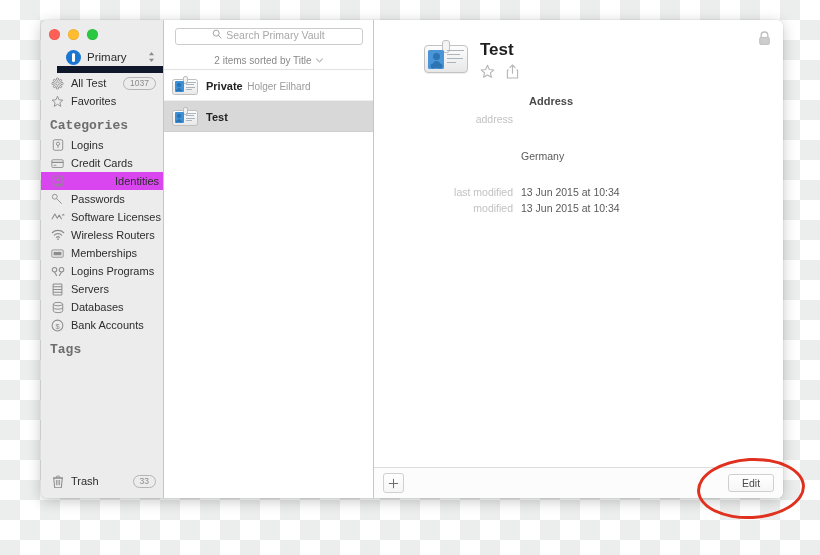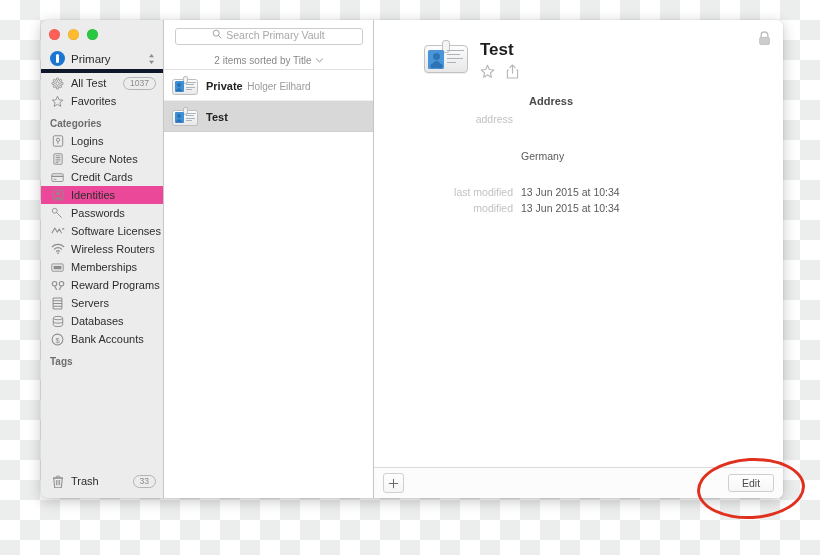--- a/index.html
+++ b/index.html
@@ -53,26 +53,26 @@
     width: 11px; height: 11px;
     border-radius: 50%;
     display: block;
   }
   .tl.red    { background: #fe5f57; box-shadow: inset 0 0 0 0.5px rgba(0,0,0,0.10); }
   .tl.yellow { background: #febc2e; box-shadow: inset 0 0 0 0.5px rgba(0,0,0,0.10); }
   .tl.green  { background: #28c840; box-shadow: inset 0 0 0 0.5px rgba(0,0,0,0.10); }
 
   #vault-selector {
     position: absolute;
-    top: 28px; left: 0; right: 0;
+    top: 28px; left: 16px; right: 0;
     height: 25px;
     display: flex;
     align-items: center;
     padding: 0 8px 0 9px;
-    border-bottom: 4px solid #0f172a;
+    border-bottom: 7px solid #0f172a;
     box-sizing: border-box;
   }
   #vault-selector .vault-name {
     font-size: 11.5px;
     color: #2b2b2b;
     margin-left: 6px;
     flex: 1;
   }
   .vault-badge {
     width: 15px; height: 15px;
@@ -103,43 +103,44 @@
   }
   .nav-row {
     height: 18px;
     display: flex;
     align-items: center;
     padding-left: 9px;
     box-sizing: border-box;
     font-size: 11px;
     color: #2c2c2c;
   }
-  .nav-row.selected { background: #ec4899; }
+  .nav-row.selected { background: #d946ef; gap: 44px; }
   .nav-row .ic {
     width: 15px; flex: 0 0 15px;
     display: flex; align-items: center; justify-content: center;
     margin-right: 6px;
     color: #808080;
   }
   .nav-row .lbl { flex: 1; white-space: nowrap; overflow: hidden; }
   .count-pill {
     font-size: 8.5px;
     color: #8a8a8a;
     border: 1px solid #b4b4b4;
     border-radius: 7px;
     padding: 0px 6px;
     margin-right: 7px;
     line-height: 11px;
     background: transparent;
   }
   .section-head {
-    font-size: 10px;
+    font-size: 13px;
     font-weight: bold;
     color: #6d6d6d;
     padding: 8px 0 3px 9px;
+    font-family: Liberation Mono, monospace;
   }
 
   #trash-row {
     position: absolute;
     left: 0; right: 0; bottom: 8px;
     height: 18px;
     display: flex;
     align-items: center;
     padding-left: 9px;
     box-sizing: border-box;
@@ -503,35 +504,20 @@
         <span class="ic">
           <svg width="12" height="12" viewBox="0 0 14 14" aria-hidden="true">
             <rect x="1.5" y="0.9" width="11" height="12.2" rx="1.6" fill="none" stroke="#8c8c8c" stroke-width="1.1"></rect>
             <circle cx="7" cy="5.6" r="1.9" fill="none" stroke="#8c8c8c" stroke-width="1.1"></circle>
             <path d="M7 7.3 v3.1" stroke="#8c8c8c" stroke-width="1.1"></path>
           </svg>
         </span>
         <span class="lbl">Logins</span>
       </div>
 
-      <div class="nav-row">
-        <span class="ic">
-          <svg width="12" height="12" viewBox="0 0 14 14" aria-hidden="true">
-            <rect x="2.2" y="0.9" width="9.6" height="12.2" rx="1" fill="none" stroke="#8c8c8c" stroke-width="1.1"></rect>
-            <g stroke="#8c8c8c" stroke-width="1">
-              <path d="M4.2 3.3 h5.6"></path>
-                <path d="M4.2 5.3 h5.6"></path>
-              <path d="M4.2 7.3 h5.6"></path>
-                <path d="M4.2 9.3 h5.6"></path>
-              <path d="M4.2 11.1 h3.2"></path>
-            </g>
-          </svg>
-        </span>
-        <span class="lbl">Secure Notes</span>
-      </div>
 
       <div class="nav-row">
         <span class="ic">
           <svg width="13" height="13" viewBox="0 0 16 14" aria-hidden="true">
             <rect x="1" y="2.4" width="14" height="9.5" rx="1.4" fill="none" stroke="#8c8c8c" stroke-width="1.1"></rect>
             <path d="M1 5.6 h14" stroke="#8c8c8c" stroke-width="1.6"></path>
             <path d="M3.2 9.2 h3.4" stroke="#8c8c8c" stroke-width="1.1"></path>
           </svg>
         </span>
         <span class="lbl">Credit Cards</span>
@@ -599,21 +585,21 @@
         <span class="ic">
           <svg width="14" height="11" viewBox="0 0 16 12" aria-hidden="true">
             <g fill="none" stroke="#8c8c8c" stroke-width="1.2">
               <circle cx="4" cy="4" r="2.6"></circle>
               <circle cx="12" cy="4" r="2.6"></circle>
               <path d="M4 6.6 L6.6 11"></path>
               <path d="M12 6.6 L9.4 11"></path>
             </g>
           </svg>
         </span>
-        <span class="lbl">Reward Programs</span>
+        <span class="lbl">Logins Programs</span>
       </div>
 
       <div class="nav-row">
         <span class="ic">
           <svg width="11" height="13" viewBox="0 0 12 14" aria-hidden="true">
             <rect x="1.2" y="0.9" width="9.6" height="12.2" rx="1" fill="none" stroke="#8c8c8c" stroke-width="1.1"></rect>
             <g stroke="#8c8c8c" stroke-width="1.1">
               <path d="M1.2 4 h9.6"></path>
                 <path d="M1.2 7 h9.6"></path>
                 <path d="M1.2 10 h9.6"></path>

